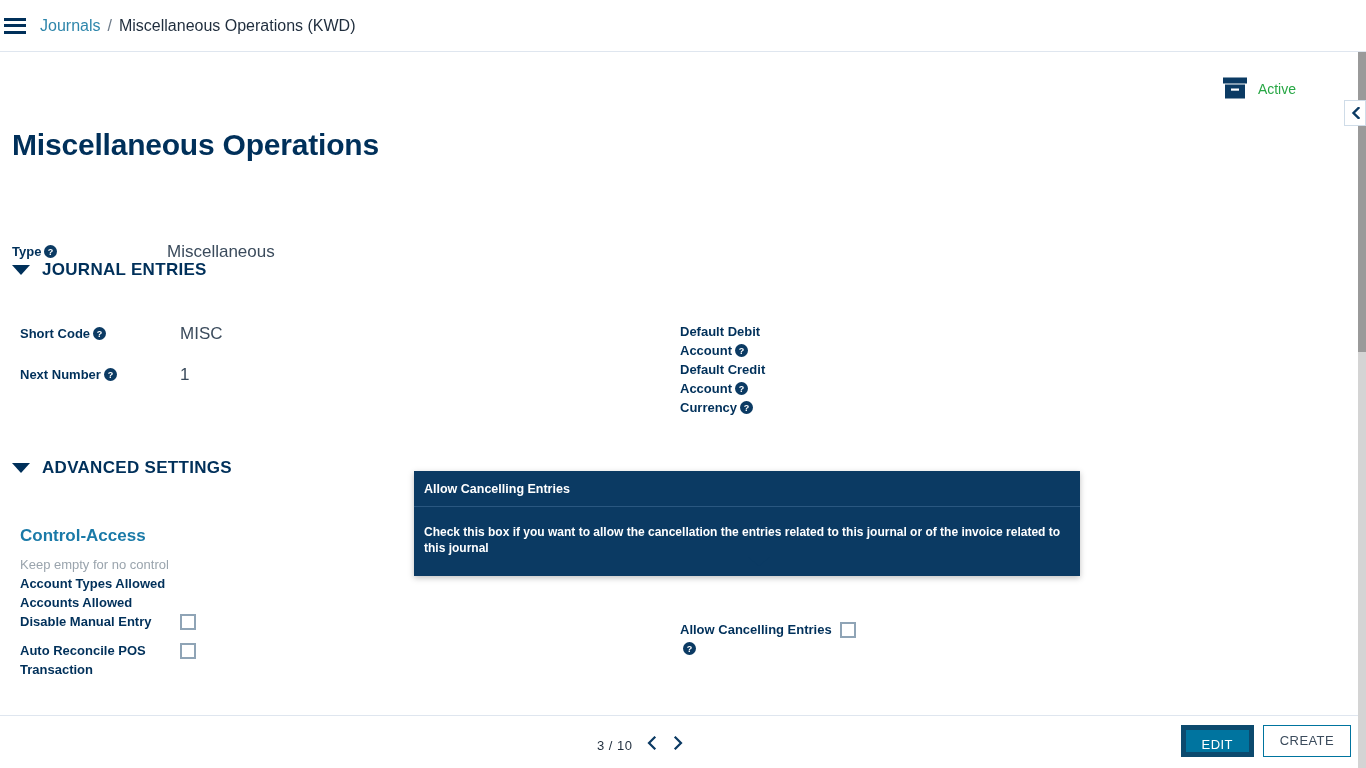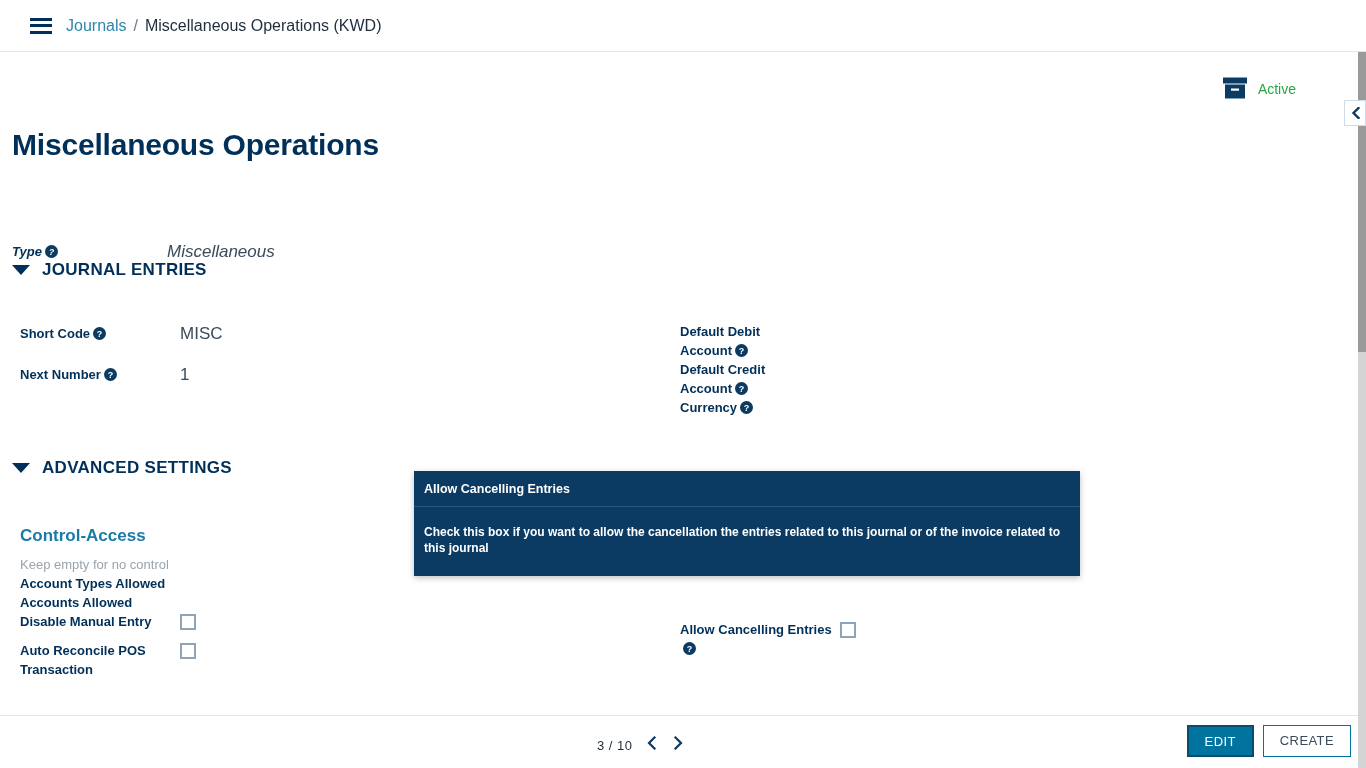--- a/index.html
+++ b/index.html
@@ -11,21 +11,21 @@
     font-family: "Liberation Sans", sans-serif;
     color: #00305a;
     -webkit-font-smoothing: antialiased;
   }
   .app { position: relative; width: 1366px; height: 768px; background:#fff; }
 
   
   .topbar {
     position: absolute; left:0; top:0; width:1366px; height:52px;
     background:#ffffff; border-bottom:1px solid #dfe6ef;
-    display:flex; align-items:center; padding-left:30px;
+    display:flex; align-items:center; padding-left:4px;
   }
   .hamburger { width:22px; height:16px; display:flex; flex-direction:column;
     justify-content:space-between; margin-right:14px; cursor:pointer; }
   .hamburger span { display:block; height:3px; width:22px; background:#00305a; border-radius:0; }
   .crumb-link { color:#2e86ab; font-size:16px; text-decoration:none; cursor:pointer; }
   .crumb-sep { color:#6c7a89; font-size:16px; margin:0 7px; }
   .crumb-current { color:#1f2d3d; font-size:16px; }
 
   
   .scroll-track {
@@ -57,21 +57,21 @@
 
   
   .fld-label { font-size:13px; font-weight:bold; color:#00305a; line-height:19px; }
   .fld-value { font-size:17px; color:#3b4b5c; font-weight:normal; line-height:19px; }
 
   .help { display:inline-block; width:13px; height:13px; vertical-align:-2px;
     margin-left:3px; position:relative; }
   .help svg { display:block; }
 
   
-  .type-row { position:absolute; left:12px; top:190px; display:flex;font-style:italic; }
+  .type-row { position:absolute; left:12px; top:190px; display:flex; }
   .type-row .fld-label { width:155px; }
 
   
   .section-hdr { position:absolute; display:flex; align-items:center; gap:12px; cursor:pointer; }
   .caret { width:0; height:0; border-left:9px solid transparent; border-right:9px solid transparent;
     border-top:10px solid #00305a; }
   .section-title { font-size:17px; font-weight:bold; color:#00305a; letter-spacing:0.3px; }
 
   
   .col-left { position:absolute; left:20px; }
@@ -114,21 +114,21 @@
     border-top:1px solid #dfe6ef; background:#ffffff;
   }
   .pager { position:absolute; left:597px; top:734px; display:flex; align-items:center; gap:10px; }
   .pager-count { font-size:13px; color:#1f2d3d; letter-spacing:0.5px; }
   .pager-btn { cursor:pointer; display:flex; align-items:center; padding:2px 3px; }
   .btn-group { position:absolute; right:15px; top:725px; display:flex; gap:9px; }
   .btn {
     font-size:13px; letter-spacing:0.4px; padding:0 16px; height:32px; line-height:30px;
     cursor:pointer; border-radius:0; text-align:center;
   }
-  .btn-primary { background:#00749f; color:#ffffff; border:2px solid #0c4a6e; }
+  .btn-primary { background:#00749f; color:#ffffff; border:5px solid #0c4a6e; }
   .btn-secondary { background:#ffffff; color:#3b4b5c; border:1px solid #00749f; }
 </style>
 </head>
 <body>
 
 <div class="app">
 
   <div class="topbar">
     <div class="hamburger">
       <span></span>

